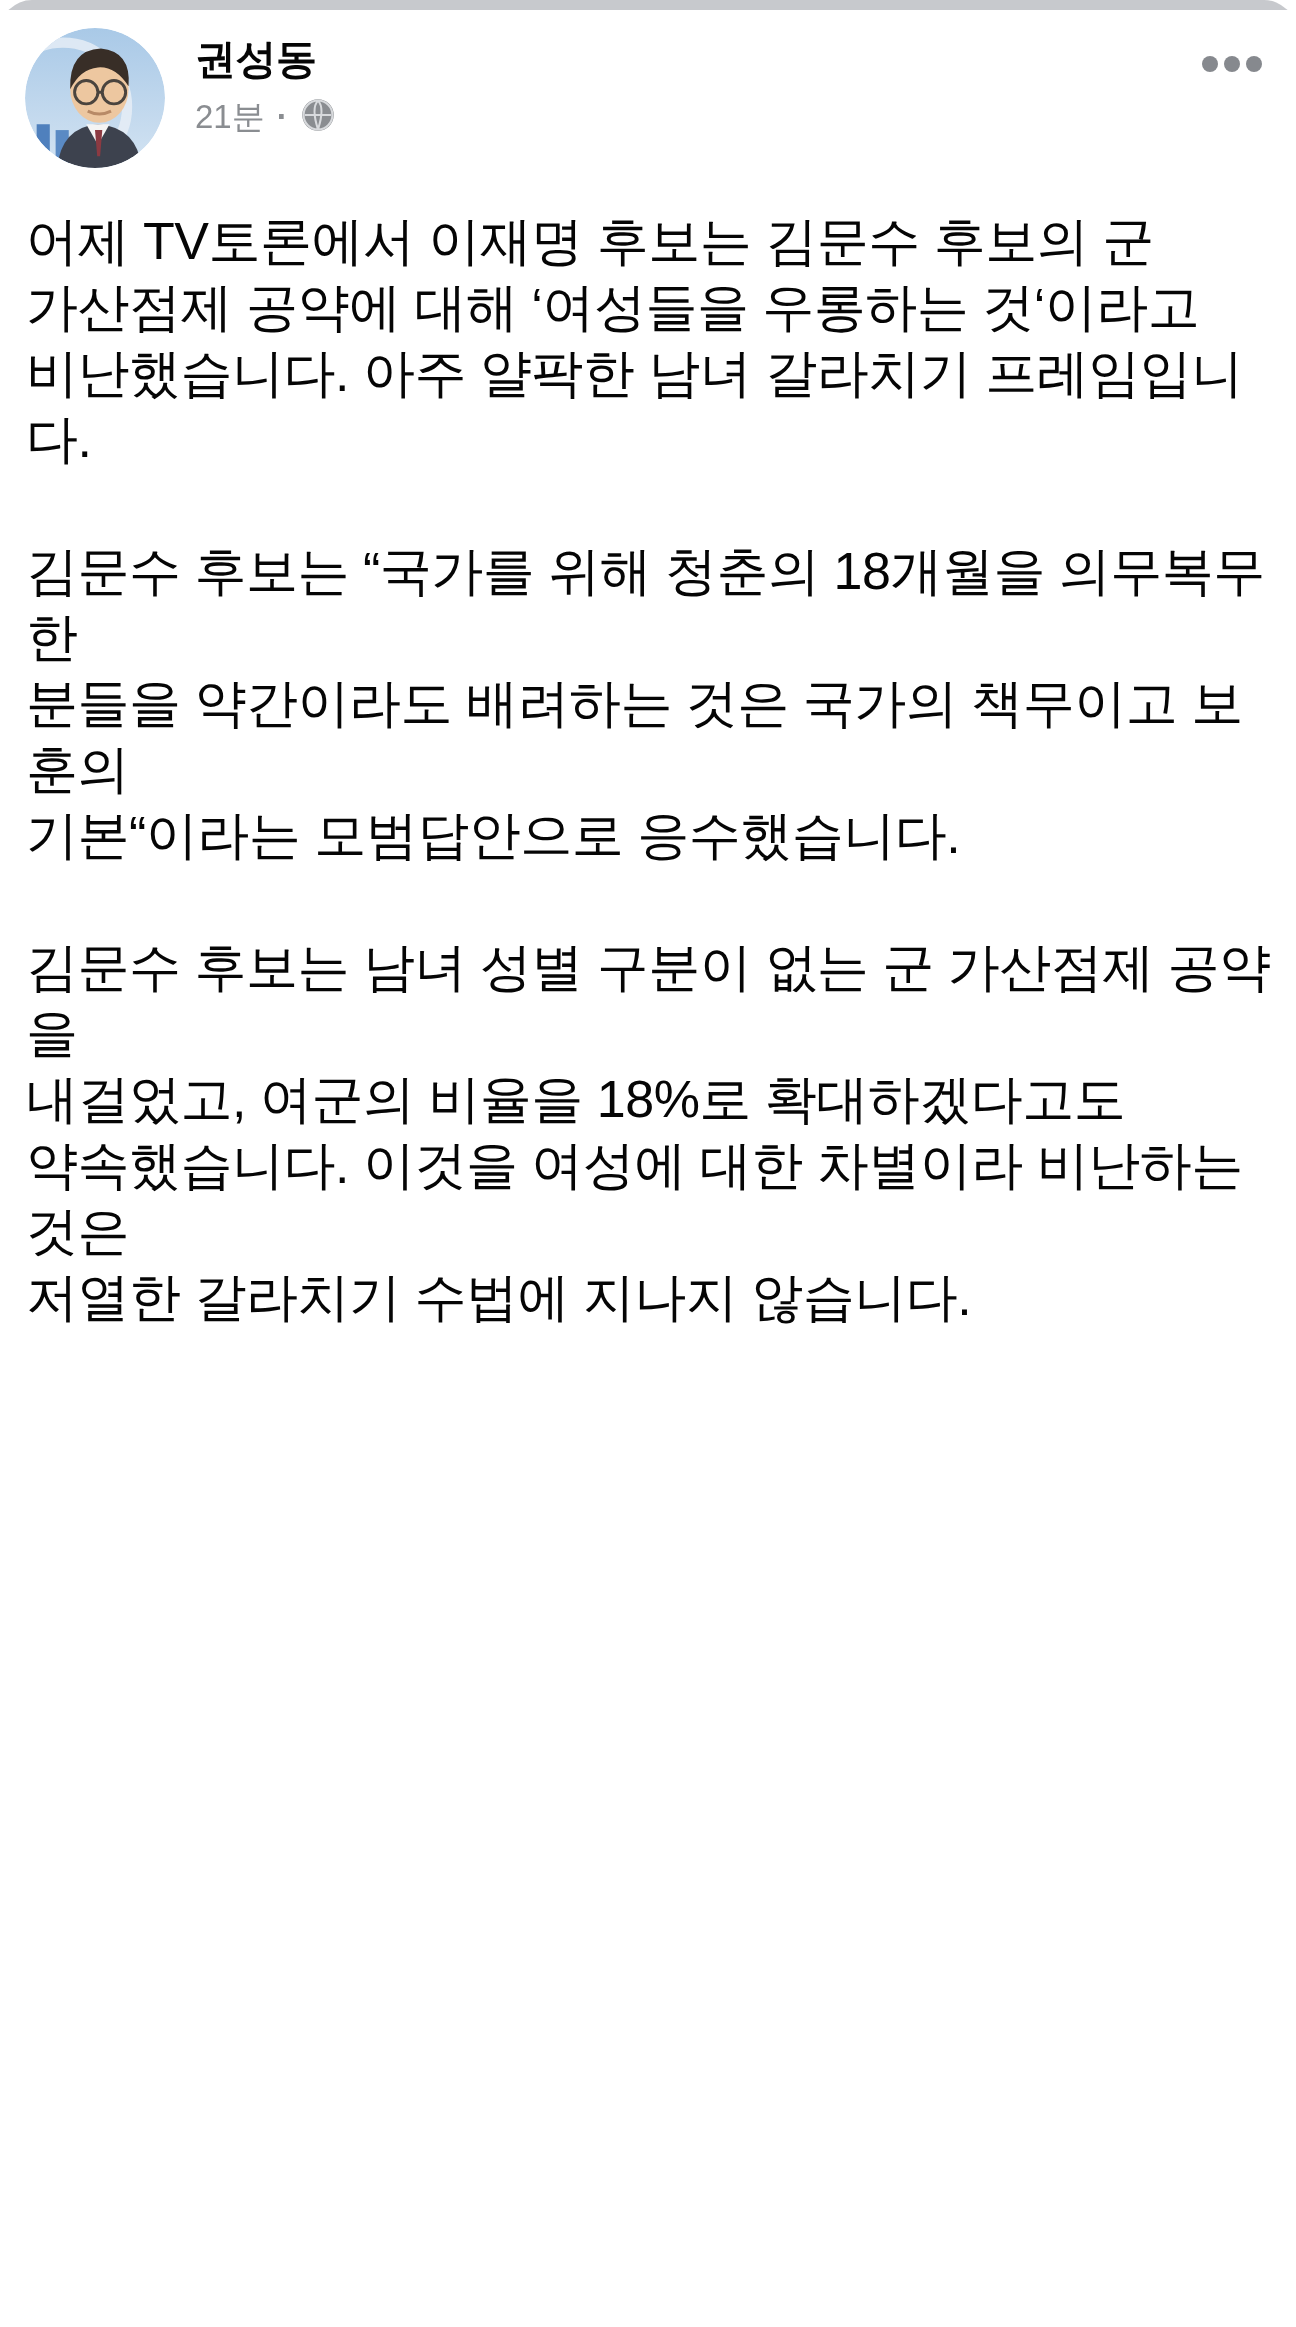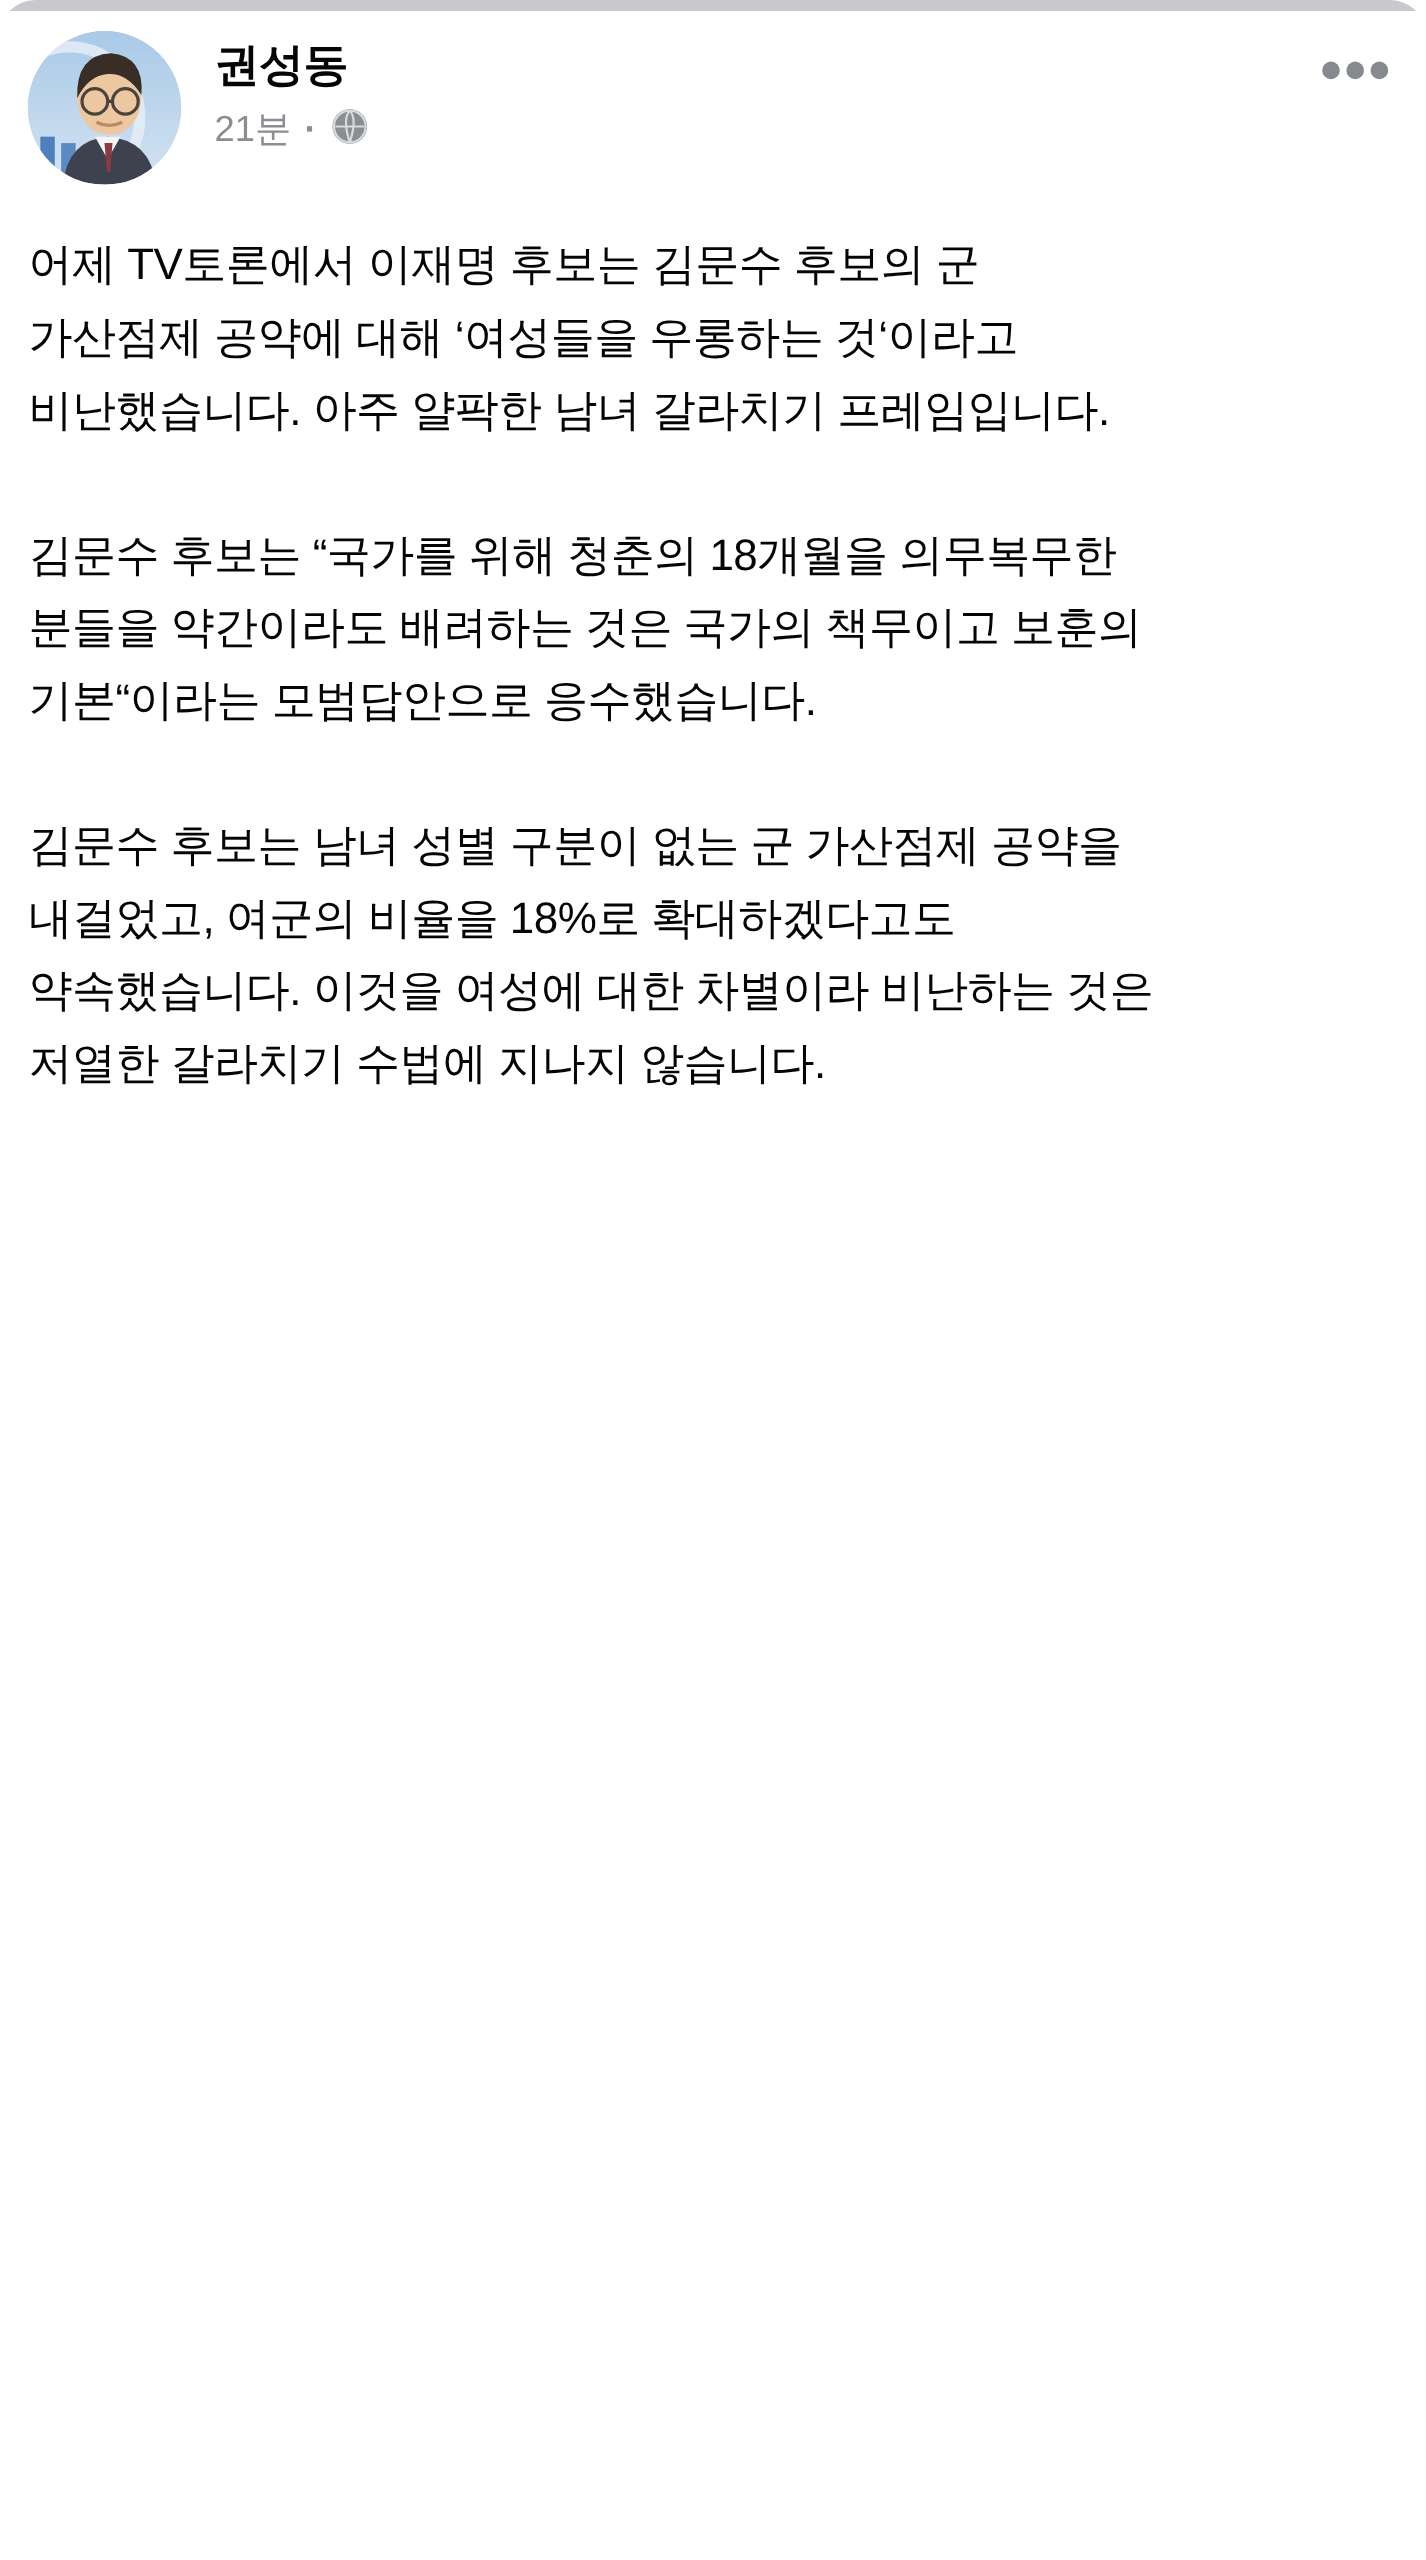--- a/index.html
+++ b/index.html
@@ -72,21 +72,21 @@
     width: 16px;
     height: 16px;
     border-radius: 50%;
     background: #86898e;
   }
   .post-content {
     padding: 28px 24px 0 26px;
   }
   .para {
     margin: 0 0 66px 0;
-    font-size: 40px;
+    font-size: 52px;
     line-height: 66px;
     color: #050505;
     letter-spacing: -0.5px;
     white-space: pre-line;
   }
   .para:last-child { margin-bottom: 0; }
 </style>
 </head>
 <body>
 

